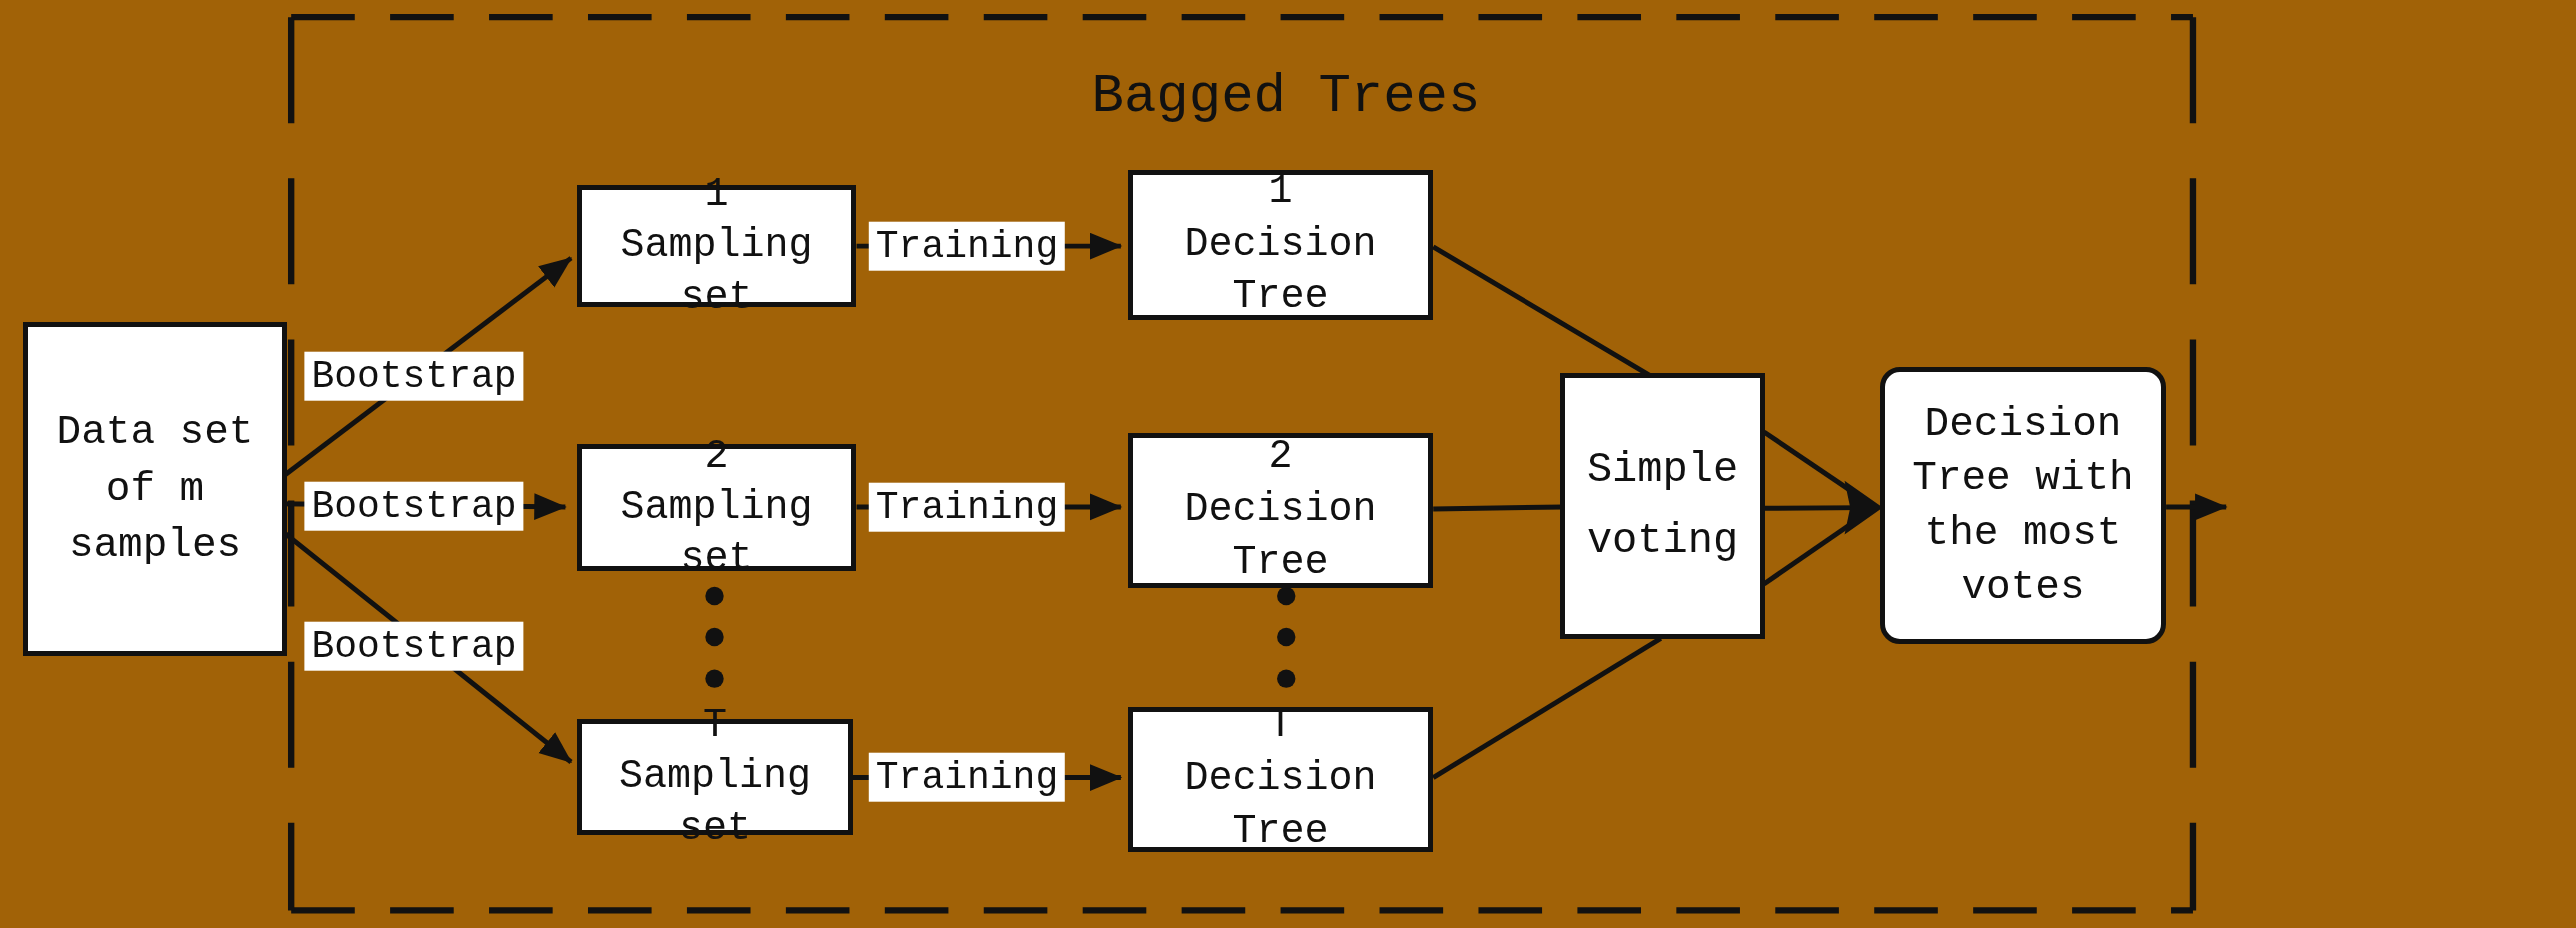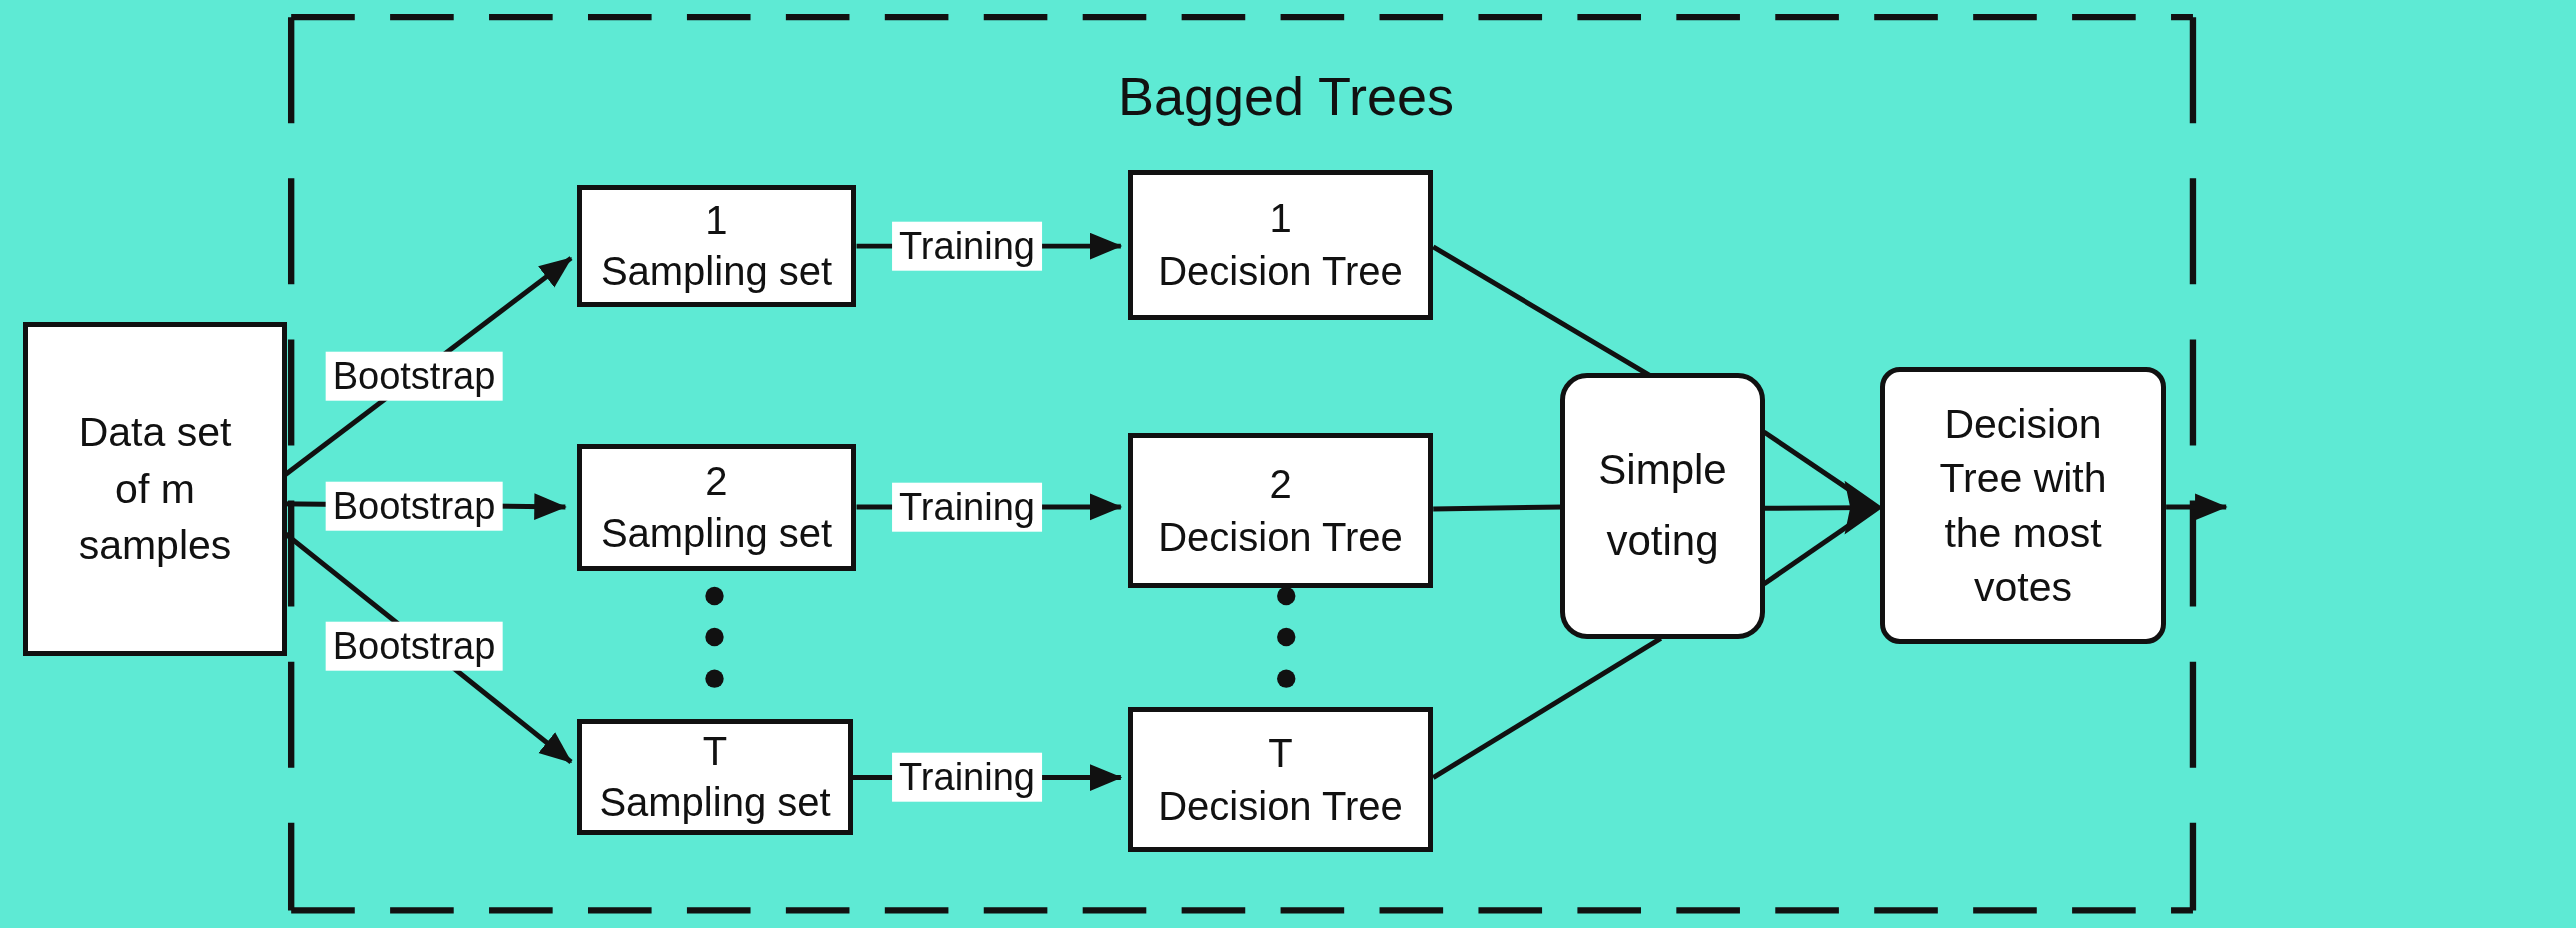--- a/index.html
+++ b/index.html
@@ -4,23 +4,23 @@
 <style>
   html, body {
     margin: 0;
     padding: 0;
     background: #ffffff;
   }
   .canvas {
     position: relative;
     width: 2576px;
     height: 929px;
-    background: #5eead4;
+    background: #a16207;
     overflow: hidden;
-    font-family: Liberation Sans, sans-serif;
+    font-family: Liberation Mono, monospace;
     color: #111111;
   }
   .edges-svg {
     position: absolute;
     left: 0;
     top: 0;
     width: 2576px;
     height: 929px;
     z-index: 1;
   }
@@ -37,21 +37,21 @@
     z-index: 2;
     line-height: 1.3;
   }
   .node-dataset        { left: 23px;   top: 322px;  width: 264px; height: 334px; font-size: 41px; line-height: 1.38; }
   .node-sampling-1     { left: 577px;  top: 185px;  width: 279px; height: 122px; font-size: 40px; line-height: 1.28; }
   .node-sampling-2     { left: 577px;  top: 444px;  width: 279px; height: 127px; font-size: 40px; line-height: 1.28; }
   .node-sampling-t     { left: 577px;  top: 719px; width: 276px; height: 116px; font-size: 40px; line-height: 1.28; }
   .node-tree-1         { left: 1128px; top: 170px;  width: 305px; height: 150px; font-size: 40px; line-height: 1.32; }
   .node-tree-2         { left: 1128px; top: 433px;  width: 305px; height: 155px; font-size: 40px; line-height: 1.32; }
   .node-tree-t         { left: 1128px; top: 707px; width: 305px; height: 145px; font-size: 40px; line-height: 1.32; }
-  .node-voting         { left: 1560px; top: 373px;  width: 205px; height: 266px; font-size: 42px; line-height: 1.68; border-radius: 27px; }
+  .node-voting         { left: 1560px; top: 373px;  width: 205px; height: 266px; font-size: 42px; line-height: 1.68; }
   .node-best-tree      { left: 1880px; top: 367px;  width: 286px; height: 277px; font-size: 41px; line-height: 1.32; border-radius: 20px; }
   .node-classification { left: 2240px; top: 373px;  width: 327px; height: 264px; font-size: 44px; line-height: 1.45; }
 
   .diagram-title {
     position: absolute;
     left: 1286px;
     top: 96px;
     transform: translate(-50%, -50%);
     font-size: 54px;
     white-space: nowrap;

